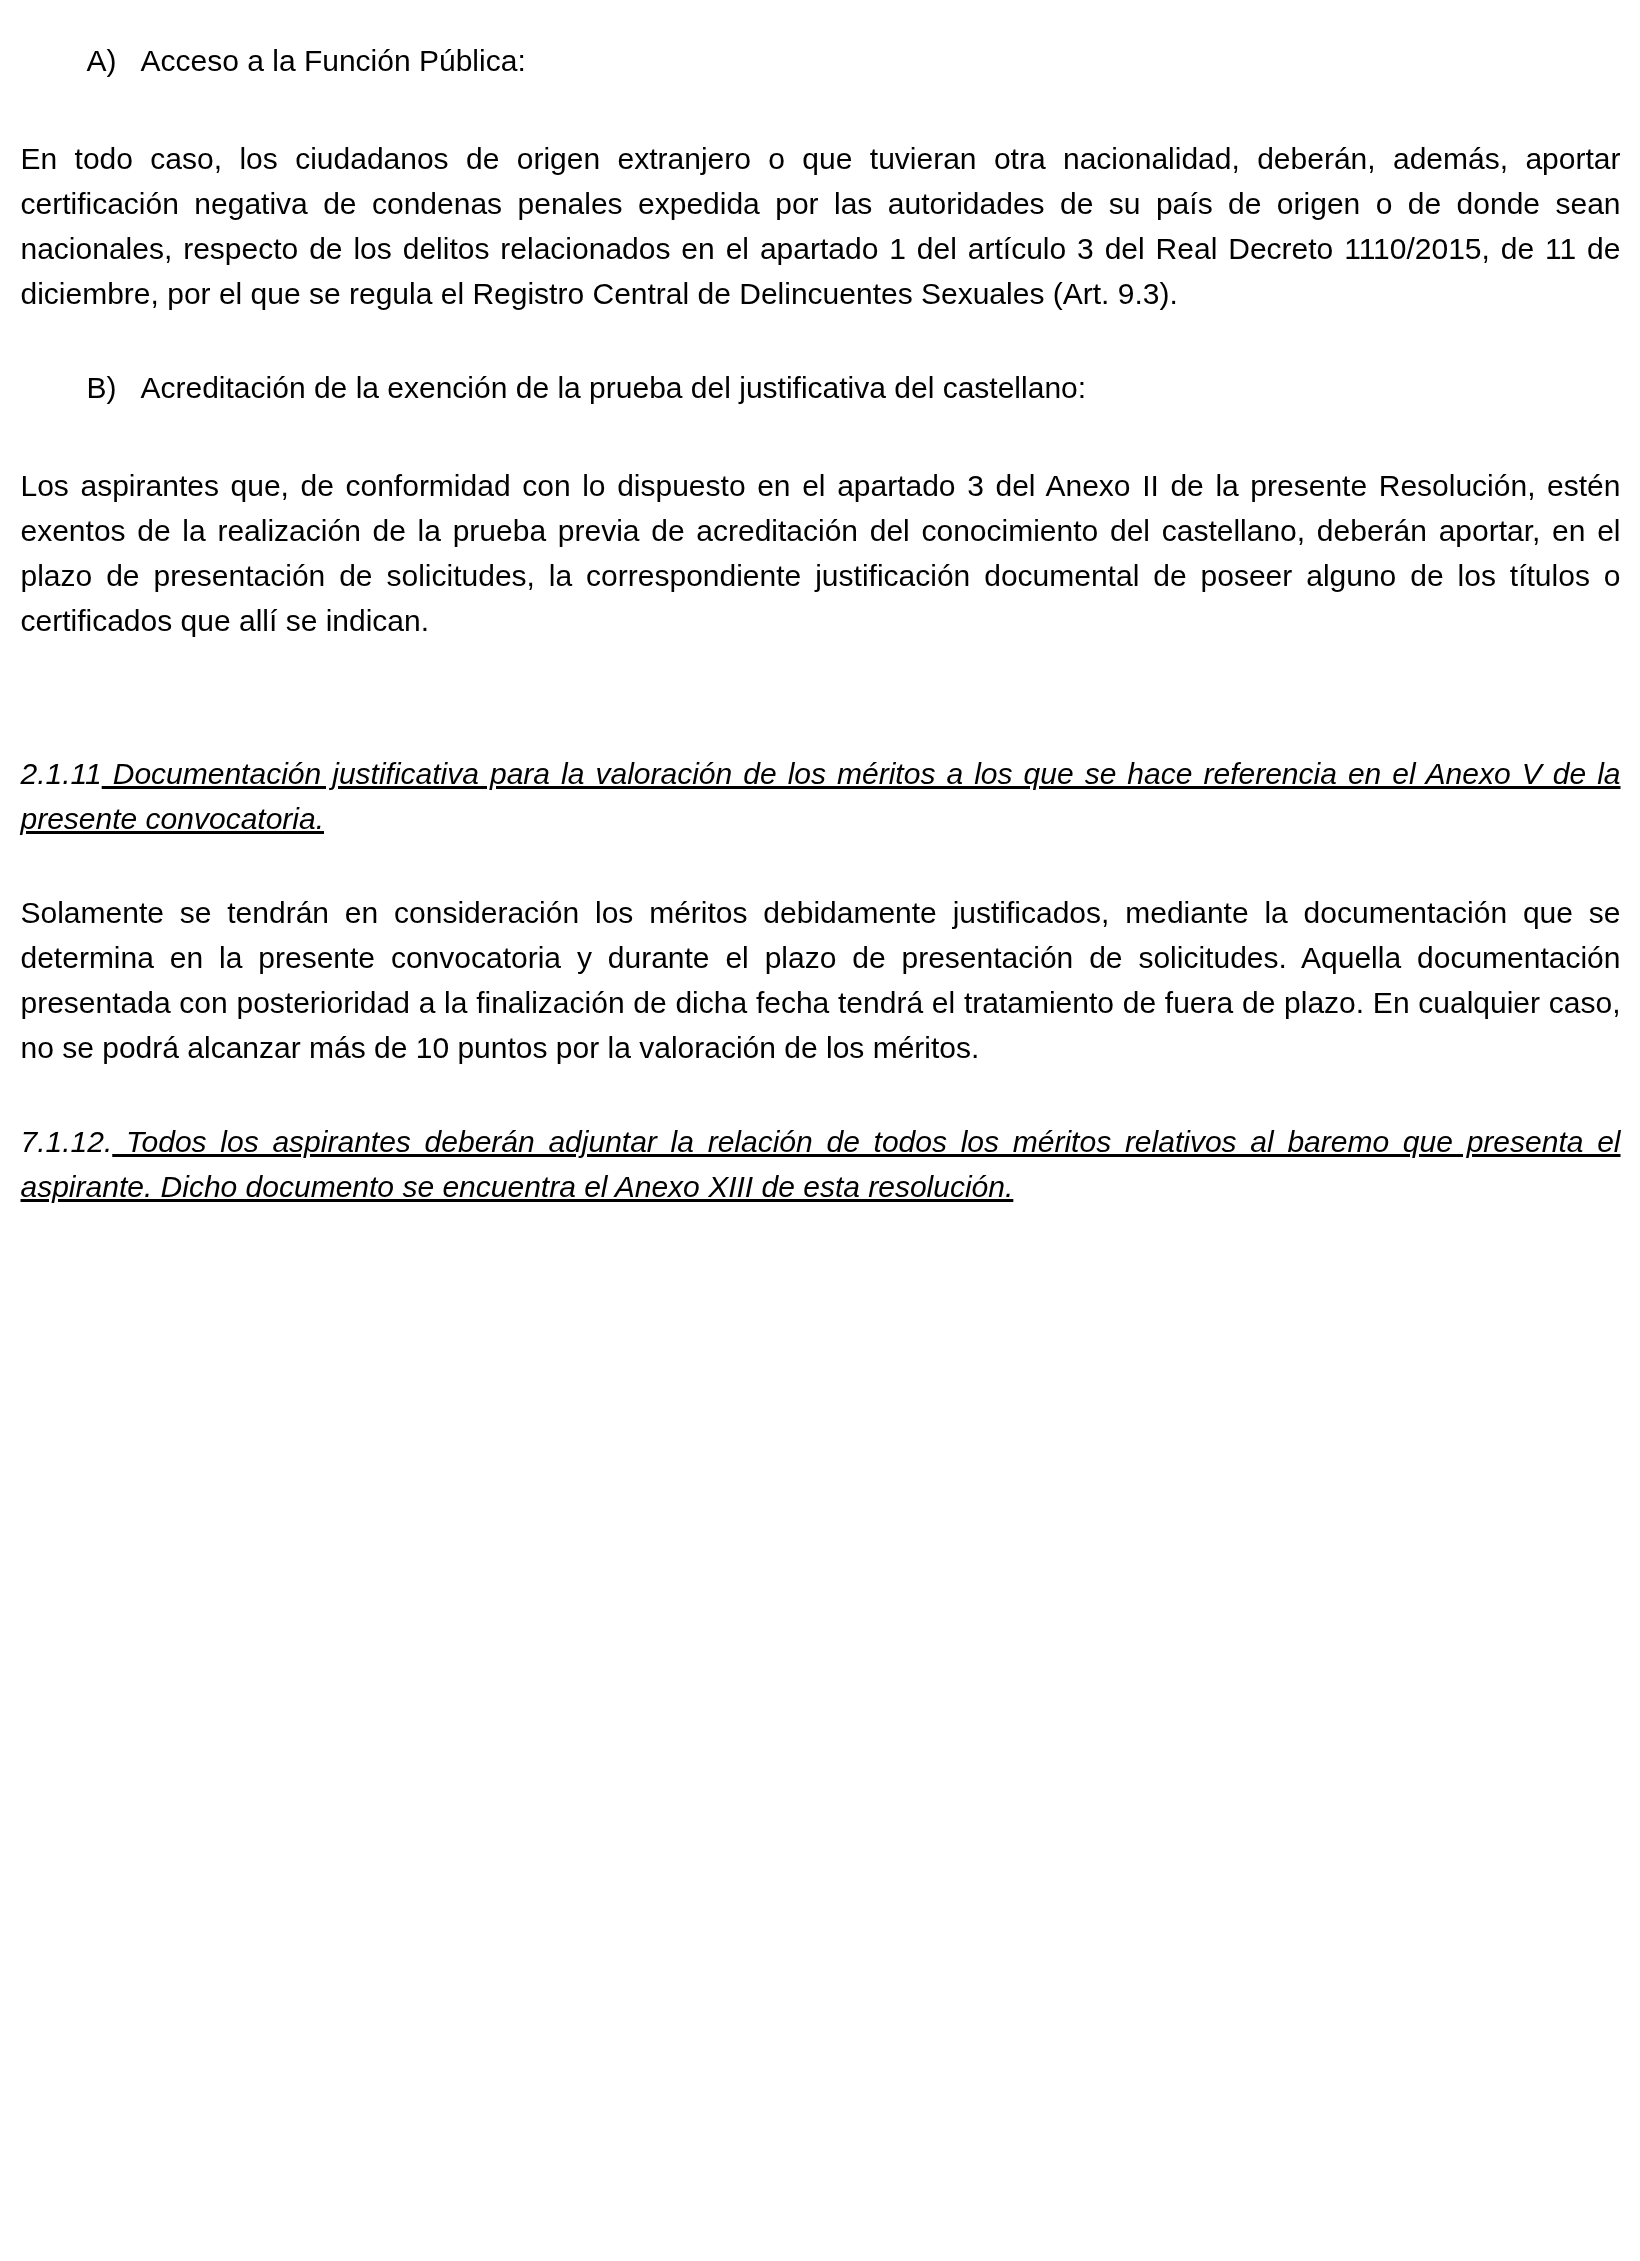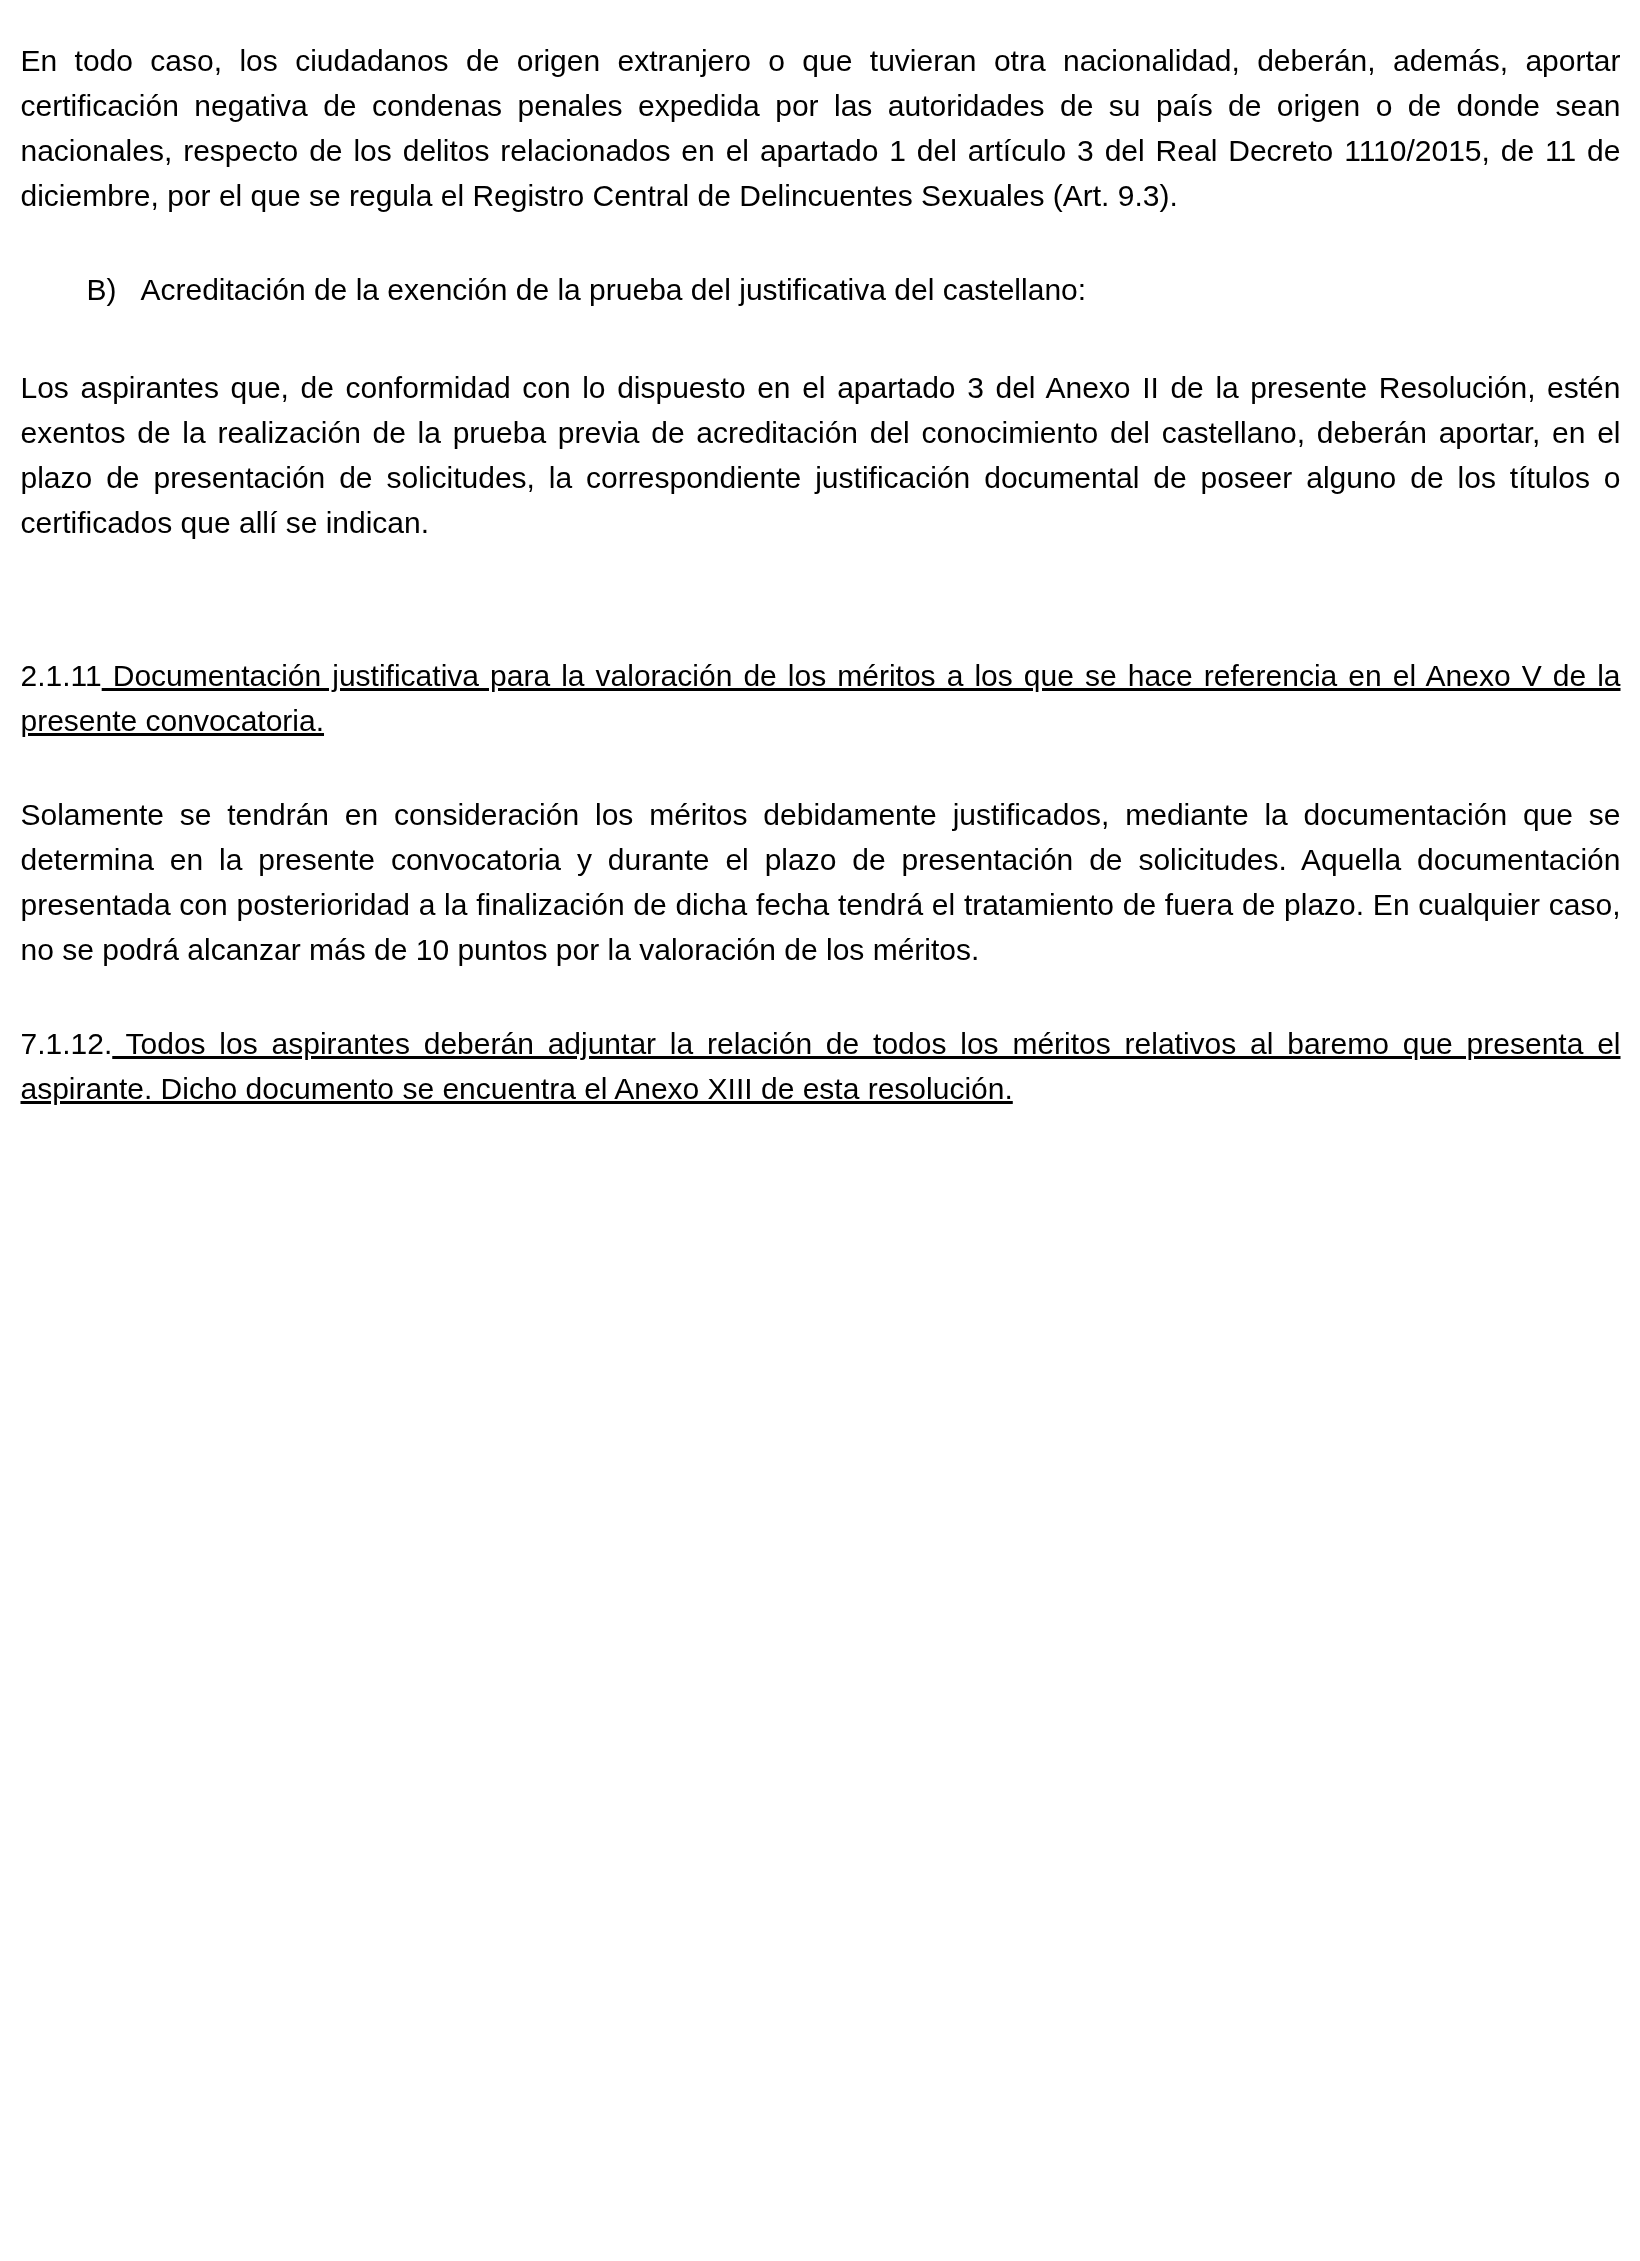--- a/index.html
+++ b/index.html
@@ -24,33 +24,37 @@
   }
   .list-item {
     padding-left: 66px;
     margin: 0 0 53px 0;
   }
   .list-marker {
     display: inline-block;
     min-width: 54px;
   }
   .heading {
+    font-style: italic;
   }
   .heading .underlined {
     text-decoration: underline;
   }
   .space-before {
     margin-top: 108px;
   }
 </style>
 </head>
 <body>
 
 <div class="page">
 
+  <div class="list-item">
+    <span class="list-marker">A)</span><span>Acceso a la Función Pública:</span>
+  </div>
 
 
   <p class="block">En todo caso, los ciudadanos de origen extranjero o que tuvieran otra nacionalidad, deberán, además, aportar certificación negativa de condenas penales expedida por las autoridades de su país de origen o de donde sean nacionales, respecto de los delitos relacionados en el apartado 1 del artículo 3 del Real Decreto 1110/2015, de 11 de diciembre, por el que se regula el Registro Central de Delincuentes Sexuales (Art. 9.3).</p>
 
   <div class="list-item">
     <span class="list-marker">B)</span><span>Acreditación de la exención de la prueba del justificativa del castellano:</span>
   </div>
 
   <p class="block">Los aspirantes que, de conformidad con lo dispuesto en el apartado 3 del Anexo II de la presente Resolución, estén exentos de la realización de la prueba previa de acreditación del conocimiento del castellano, deberán aportar, en el plazo de presentación de solicitudes, la correspondiente justificación documental de poseer alguno de los títulos o certificados que allí se indican.</p>
 

